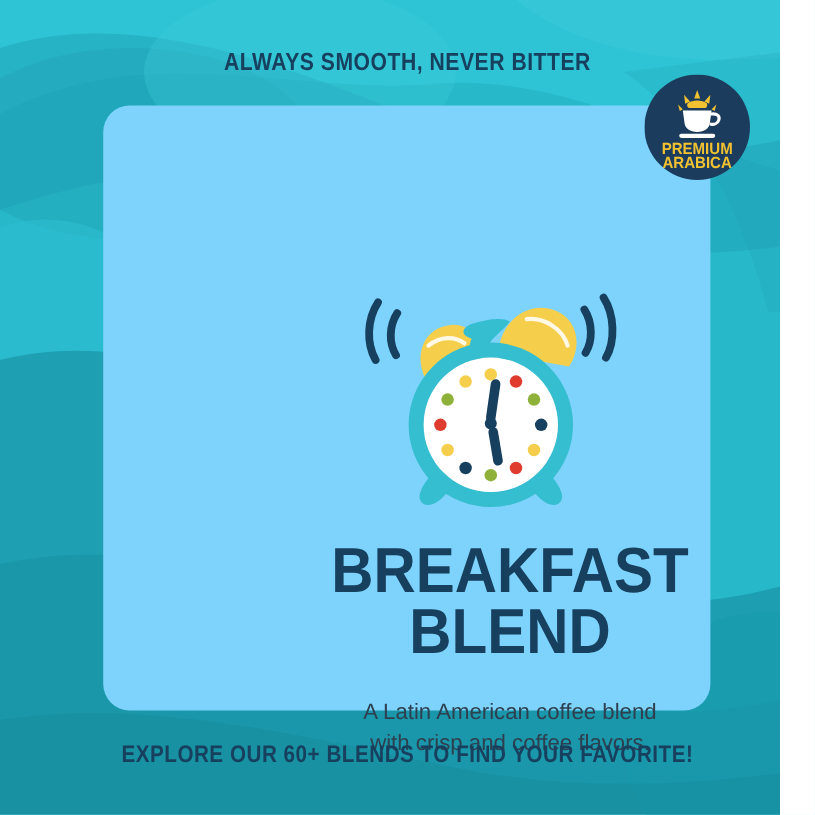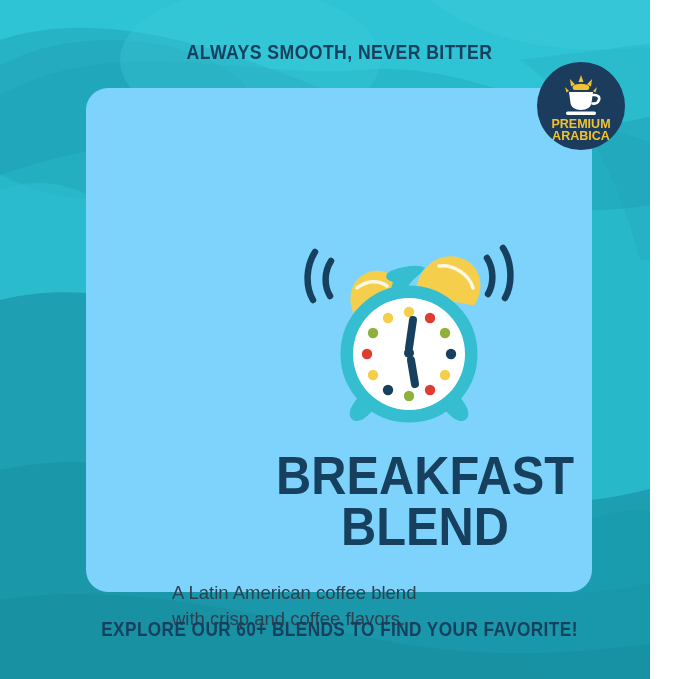--- a/index.html
+++ b/index.html
@@ -82,21 +82,21 @@
     letter-spacing: 0px;
     transform: scaleX(0.92);
   }
   #product-title .line2 { display: block; }
 
   #product-desc {
     position: absolute;
     left: 86px;
     top: 492px;
     width: 506px;
-    text-align: left;
+    text-align: center;
     color: #2e3f4f;
     font-size: 18.5px;
     line-height: 26px;
     font-weight: normal;
   }
   #product-desc .l { display: block; }
 
   
   #badge {
     position: absolute;

